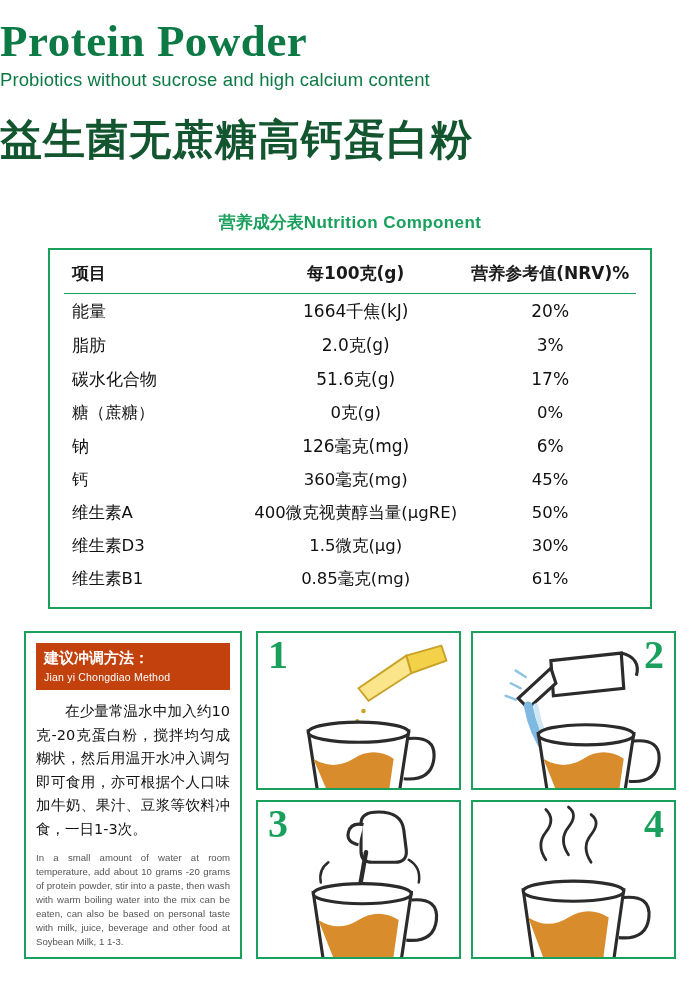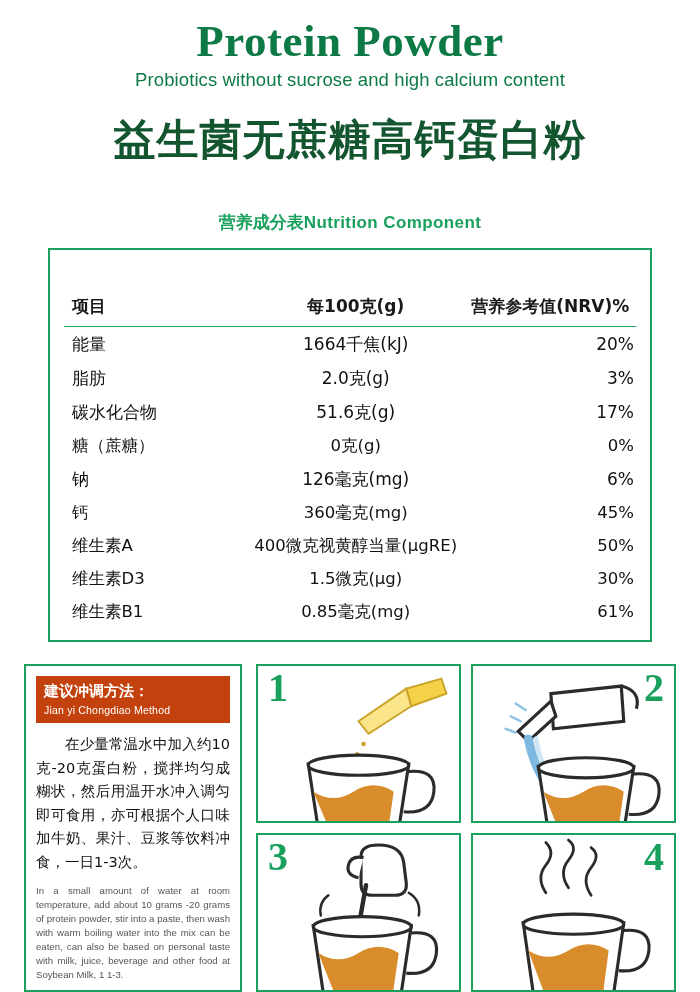--- a/index.html
+++ b/index.html
@@ -10,21 +10,21 @@
   body {
     width: 700px;
     height: 992px;
     position: relative;
     font-family: "Liberation Sans", sans-serif;
     overflow: hidden;
   }
 
   
   .header {
-    text-align: center;
+    text-align: left;
     padding-top: 18px;
   }
   .title-en {
     font-family: "Liberation Serif", serif;
     font-weight: bold;
     font-size: 45px;
     color: #0d7a46;
     letter-spacing: 0.5px;
     line-height: 1.05;
   }
@@ -67,40 +67,39 @@
     margin: 14px auto 0 auto;
     border: 2px solid #18a05c;
     box-sizing: border-box;
     padding: 6px 14px 12px 14px;
     background: #fff;
   }
   table.nutri {
     width: 100%;
     border-collapse: collapse;
     font-family: "DejaVu Sans", sans-serif;
-    margin-top: 33px;
   }
   table.nutri th {
     font-size: 17px;
     color: #1a1a1a;
     font-weight: bold;
     padding: 6px 2px 8px 2px;
     border-bottom: 1.5px solid #18a05c;
   }
   table.nutri th.c1 { text-align: left; padding-left: 8px; width: 32%;}
   table.nutri th.c2 { text-align: center; width: 38%;}
   table.nutri th.c3 { text-align: center; width: 30%;}
   table.nutri td {
     font-size: 16.5px;
     color: #111;
     padding: 5.5px 2px;
   }
   table.nutri td.c1 { text-align: left; padding-left: 8px;}
   table.nutri td.c2 { text-align: center;}
-  table.nutri td.c3 { text-align: right;}
+  table.nutri td.c3 { text-align: center;}
   table.nutri tr.bold td { font-weight: normal; font-size: 17px;}
 
   
   .bottom {
     display: flex;
     margin: 22px 24px 0 24px;
     gap: 14px;
   }
   .method-box {
     width: 218px;

